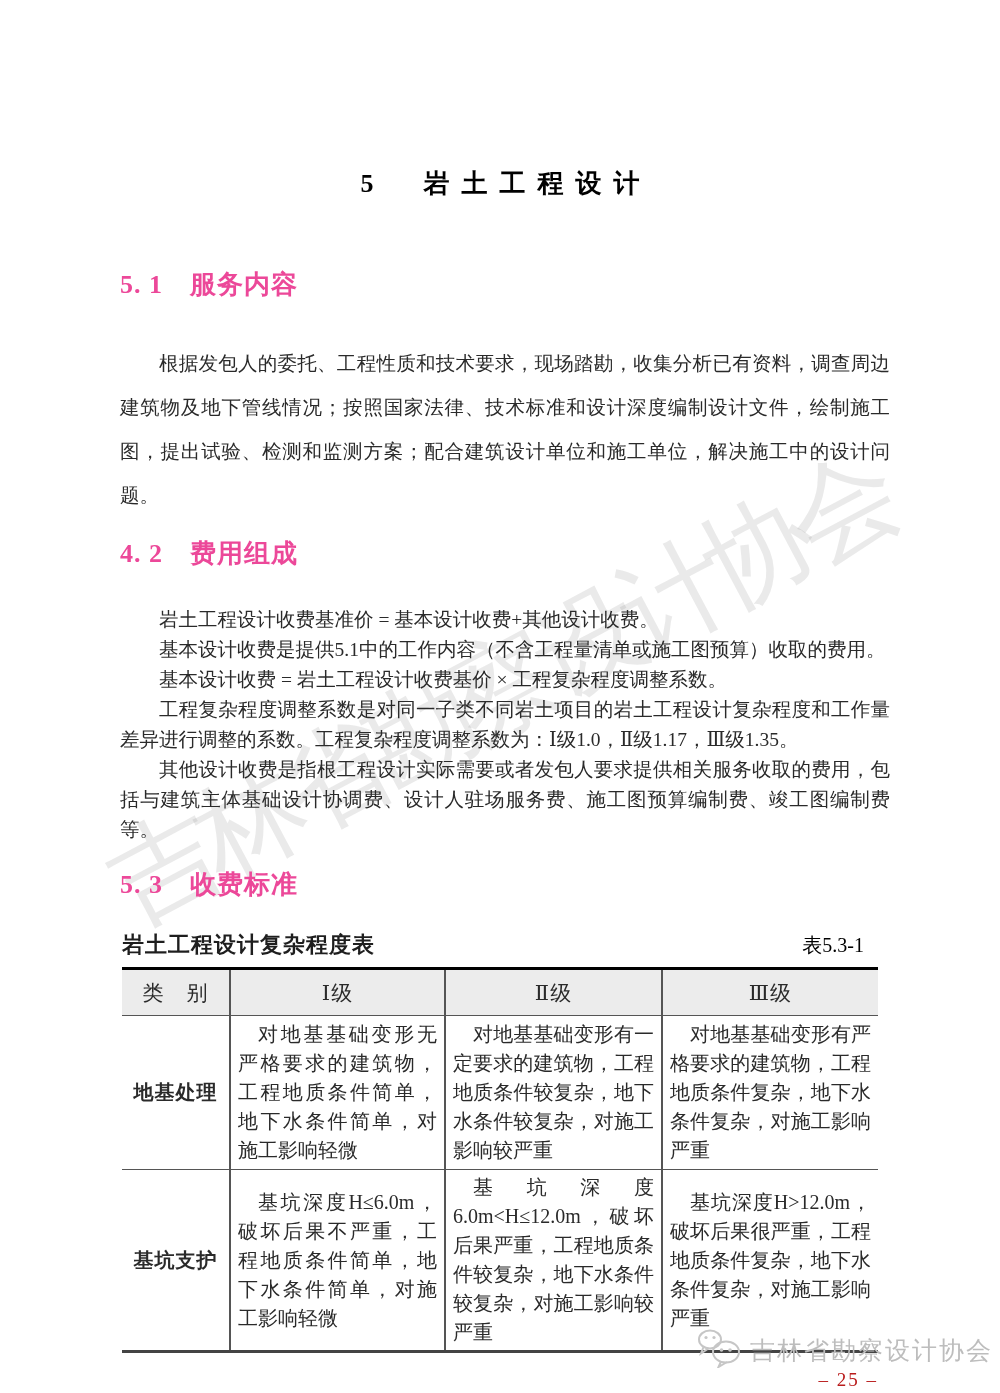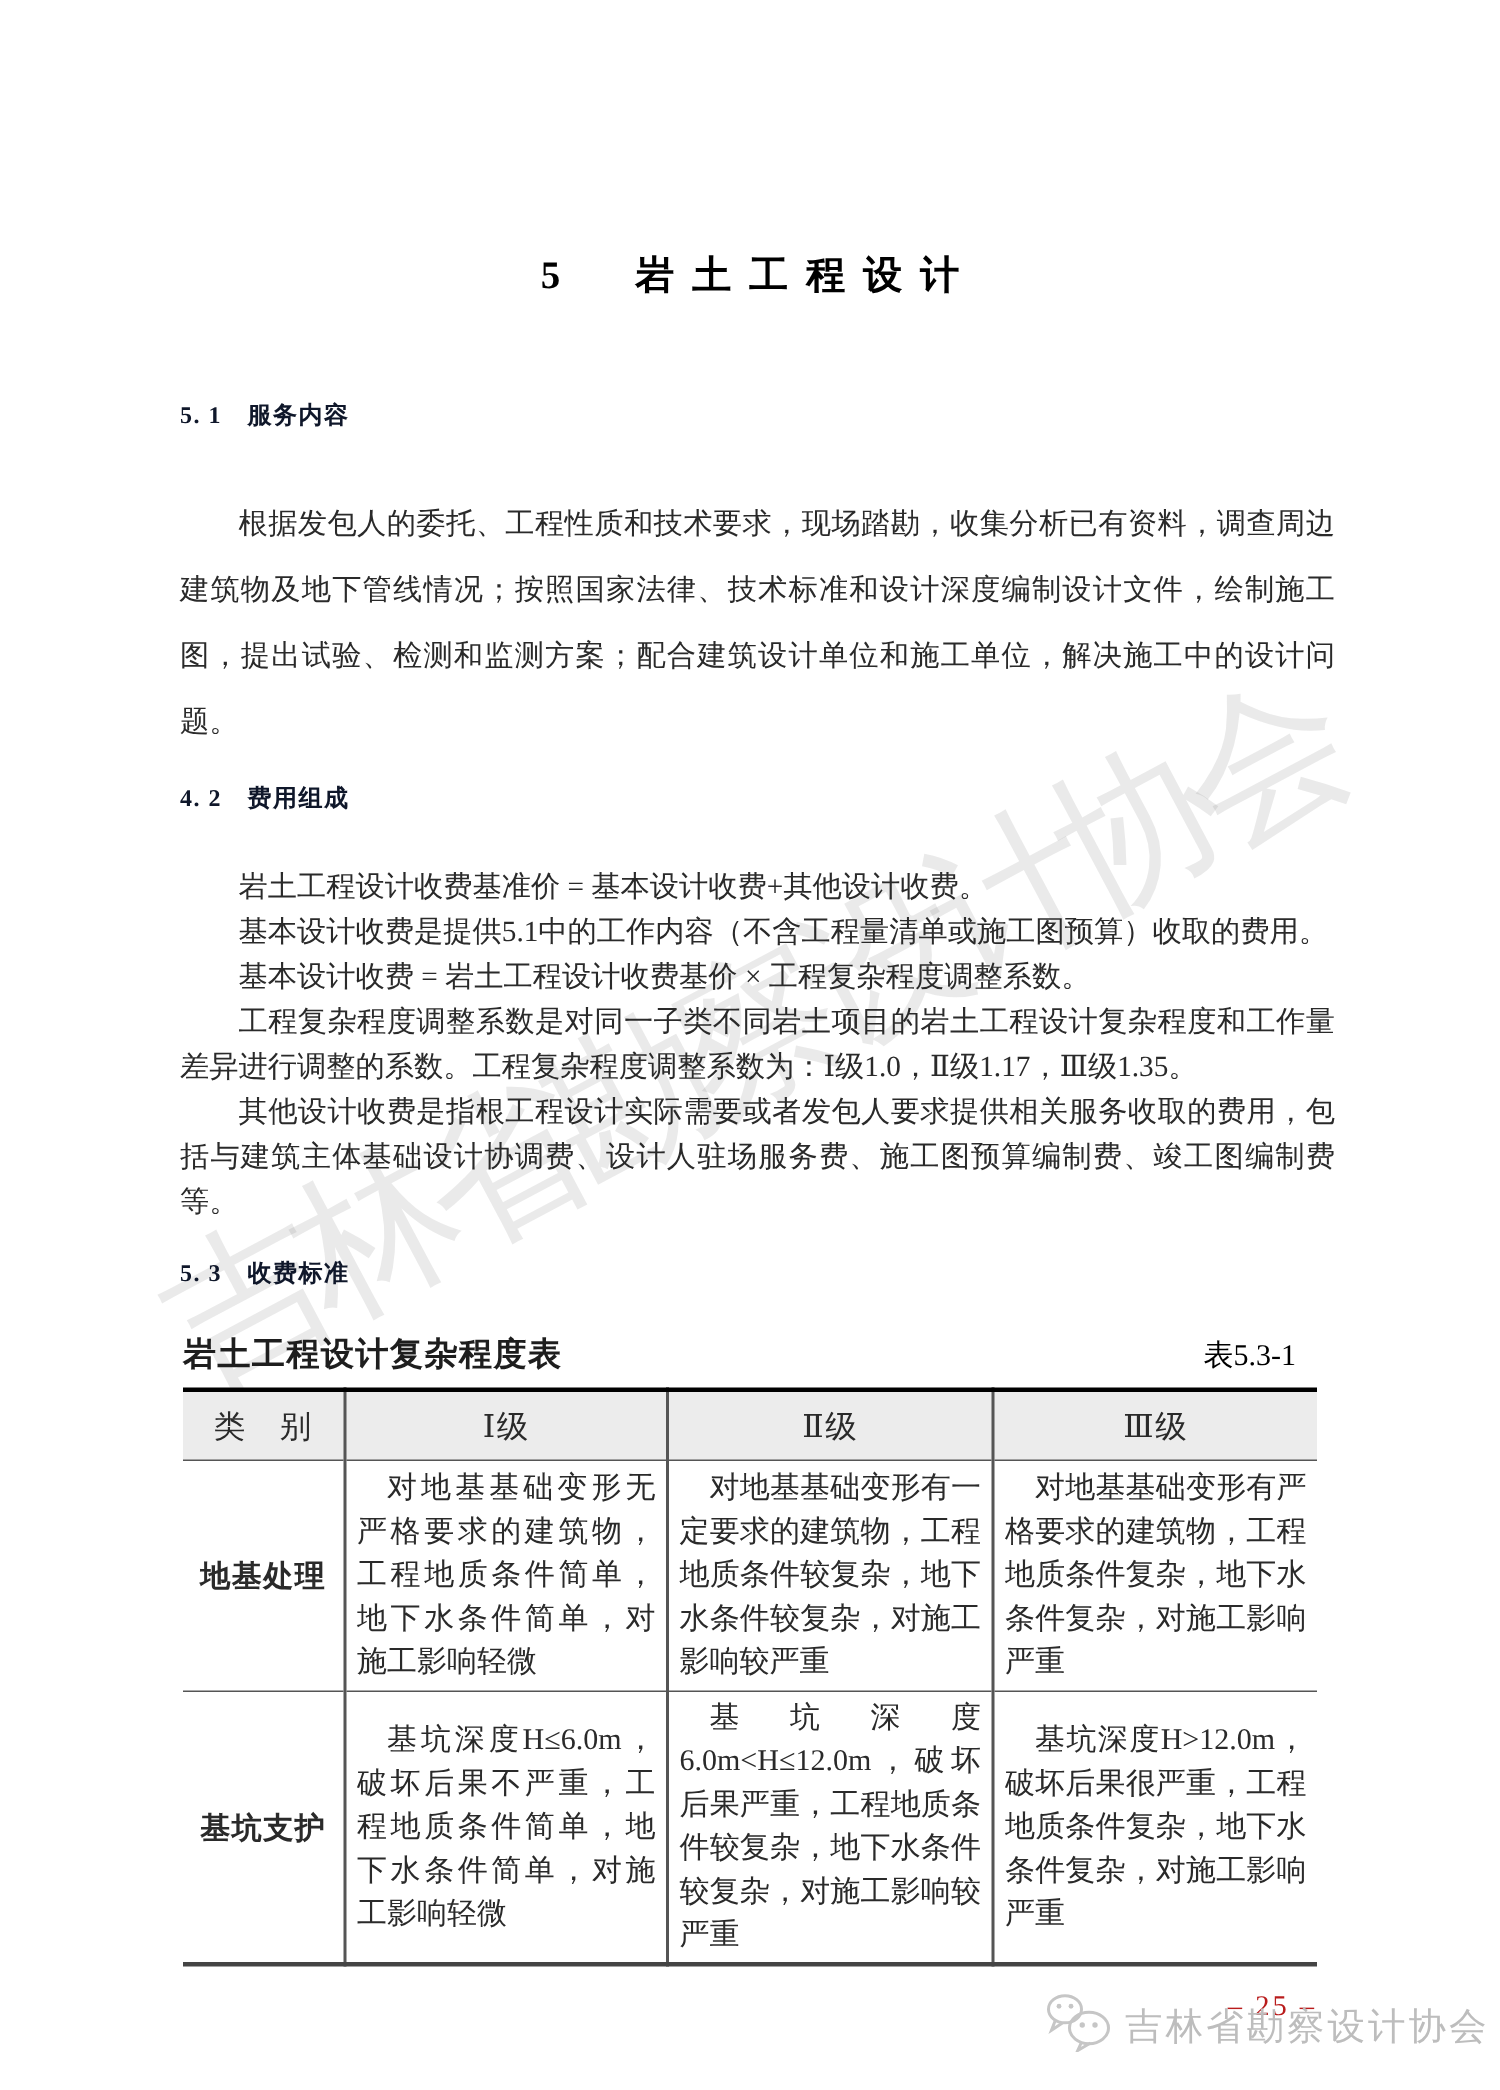--- a/index.html
+++ b/index.html
@@ -34,23 +34,23 @@
     text-align:center;
     font-size:26px;
     font-weight:bold;
     letter-spacing:12px;
     text-indent:12px;
     color:#000000;
   }
 
   .sec-heading {
     margin:0 110px 0 120px;
-    font-size:16px;
+    font-size:26px;
     font-weight:bold;
-    color:#0f172a;
+    color:#ec4899;
     letter-spacing:1px;
   }
   .h51 { margin-top:66px; }
   .h52 { margin-top:18px; }
   .h53 { margin-top:22px; }
 
   .body-para {
     margin:0 110px 0 120px;
     font-size:19.5px;
     text-align:justify;

